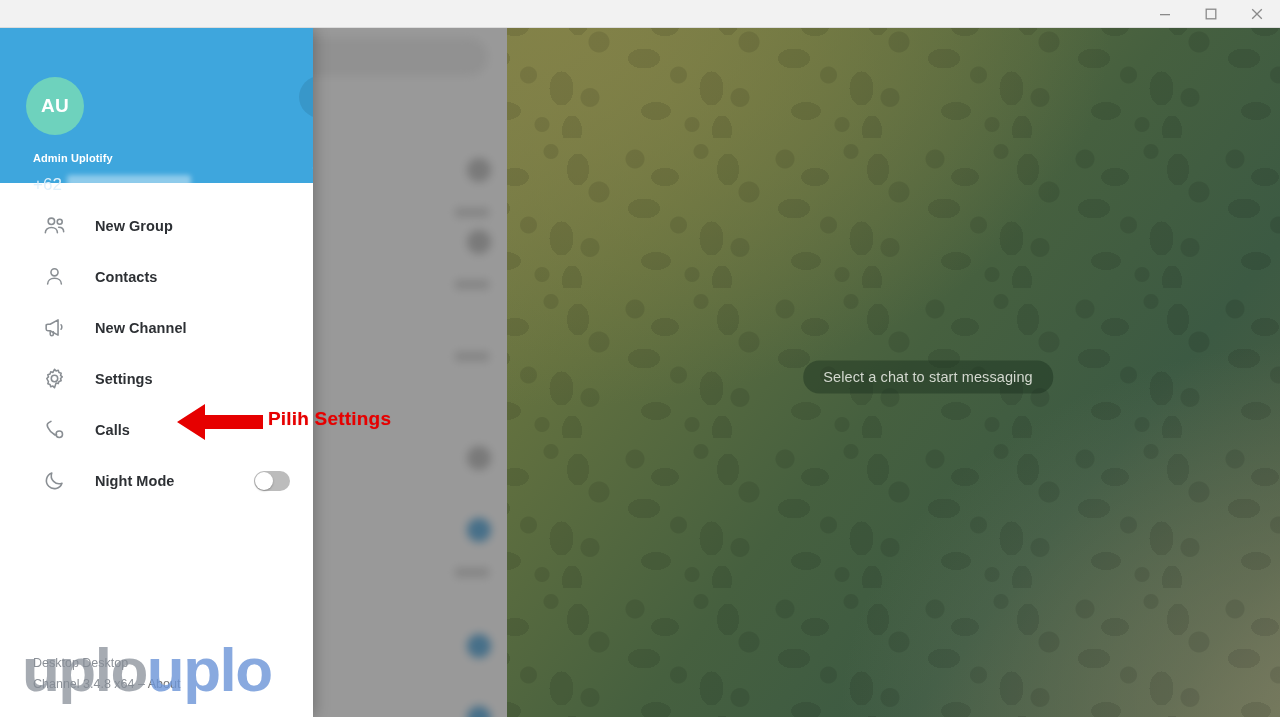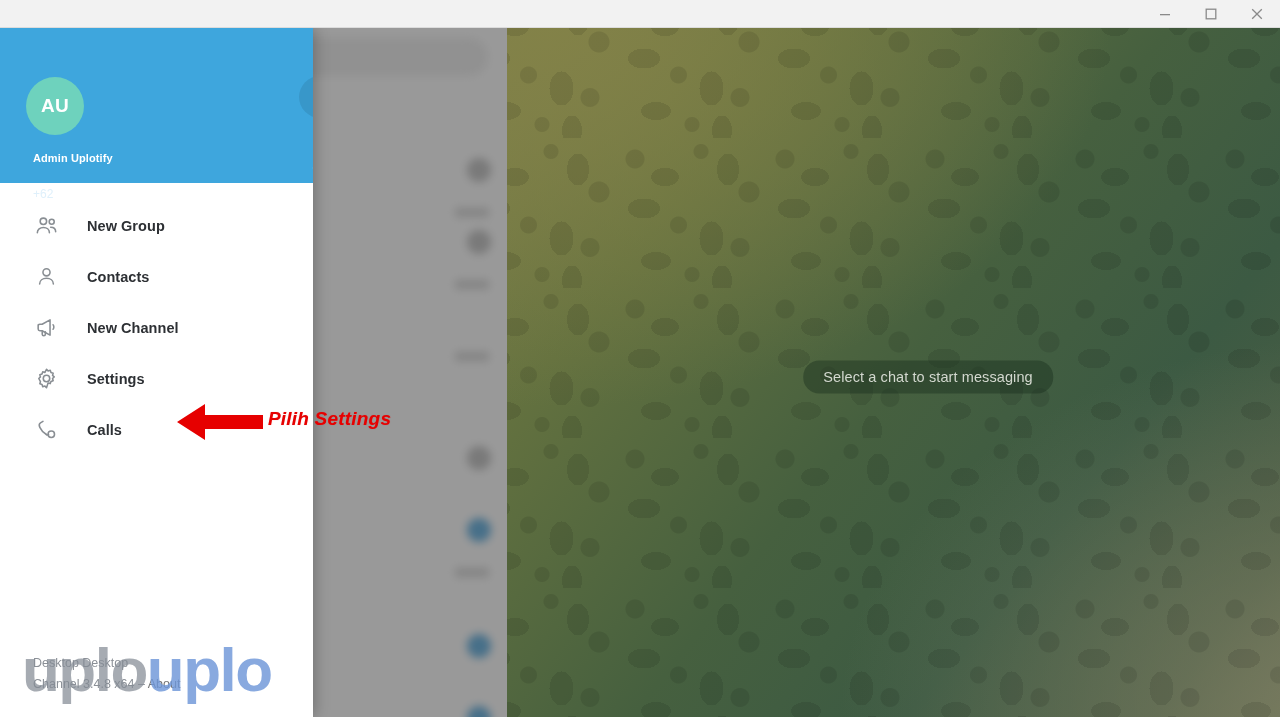--- a/index.html
+++ b/index.html
@@ -111,41 +111,42 @@
     position:absolute; right:14px; top:48px; width:42px; height:42px;
     border-radius:50%;
     background:rgba(0,0,0,0.09);
     display:flex; align-items:center; justify-content:center;
   }
   .acct-name {
     position:absolute; left:33px; top:124px;
     color:#ffffff; font-size:11px; font-weight:bold; letter-spacing:0.1px;
   }
   .acct-phone {
-    position:absolute; left:33px; top:159px;
-    color:#dff0fb; font-size:12px;
+    position:absolute; left:33px; top:147px;
+    color:#dff0fb; font-size:17px;
     display:flex; align-items:flex-start; gap:0px;
   }
   .phone-blur {
     display:inline-block; width:124px; height:13px;
     margin-left:5px;
     background:rgba(255,255,255,0.42);
     border-radius:3px;
     filter:blur(2.6px);
   }
   .chevron {
     position:absolute; right:22px; top:131px;
     color:#ffffff;
   }
 
   .menu-list { position:absolute; top:172px; left:0; width:313px; }
   .menu-item {
     position:relative; height:51px;
     display:flex; align-items:center;
     padding-left:30px;
+    margin-left:8px;
   }
   .mi-icon {
     width:32px; height:32px; flex:0 0 32px;
     display:flex; align-items:center; justify-content:center;
     color:#898e93;
   }
   .mi-label {
     margin-left:25px;
     font-size:14.5px; color:#2d3034; font-weight:bold;
     letter-spacing:0.05px;
@@ -173,21 +174,21 @@
     position:absolute; left:22px; bottom:16px;
     font-size:62px; font-weight:bold; letter-spacing:-1.5px;
     z-index:50;
     pointer-events:none;
     line-height:1;
   }
   .wm-gray { color:rgba(132,139,148,0.72); }
   .wm-blue { color:rgba(110,150,216,0.82); }
 
   
-  .annot { position:absolute; z-index:55;font-style:italic; }
+  .annot { position:absolute; z-index:55; }
   .annot-arrow { left:175px; top:400px; }
   .annot-text {
     left:268px; top:408px;
     color:#e60000; font-size:19px; font-weight:bold;
     letter-spacing:0.2px;
     text-shadow:0 0 1px rgba(230,0,0,0.35);
   }
 </style>
 </head>
 <body>
@@ -335,20 +336,31 @@
       <span class="mi-icon">
         <svg width="25" height="25" viewBox="0 0 24 24" fill="none" stroke="currentColor" stroke-width="1.5" stroke-linecap="round" stroke-linejoin="round">
           <path d="M8.6 4.2 6.2 5.6c-1.3.8-1.4 2.6-.6 4.3 1.3 2.8 3.6 5.3 6.3 6.9"></path>
           <path d="M11.9 16.8c.6.4 1.5.5 2.1.1"></path>
           <circle cx="16.6" cy="16.6" r="3.1"></circle>
         </svg>
       </span>
       <span class="mi-label">Calls</span>
     </div>
 
+    <div class="menu-item">
+      <span class="mi-icon">
+        <svg width="25" height="25" viewBox="0 0 24 24" fill="none" stroke="currentColor" stroke-width="1.5" stroke-linecap="round" stroke-linejoin="round">
+          <path d="M19.2 14.6A7.6 7.6 0 0 1 9.4 4.8a7.7 7.7 0 1 0 9.8 9.8z"></path>
+        </svg>
+      </span>
+      <span class="mi-label">Night Mode</span>
+      <span class="toggle">
+        <span class="toggle-knob"></span>
+      </span>
+    </div>
 
   </div>
 
   <div class="menu-footer">
     <div>Desktop Desktop</div>
     <div>
       <span>Channel 3.4.8 x64 – </span><span class="about">About</span>
     </div>
   </div>
 </div>

